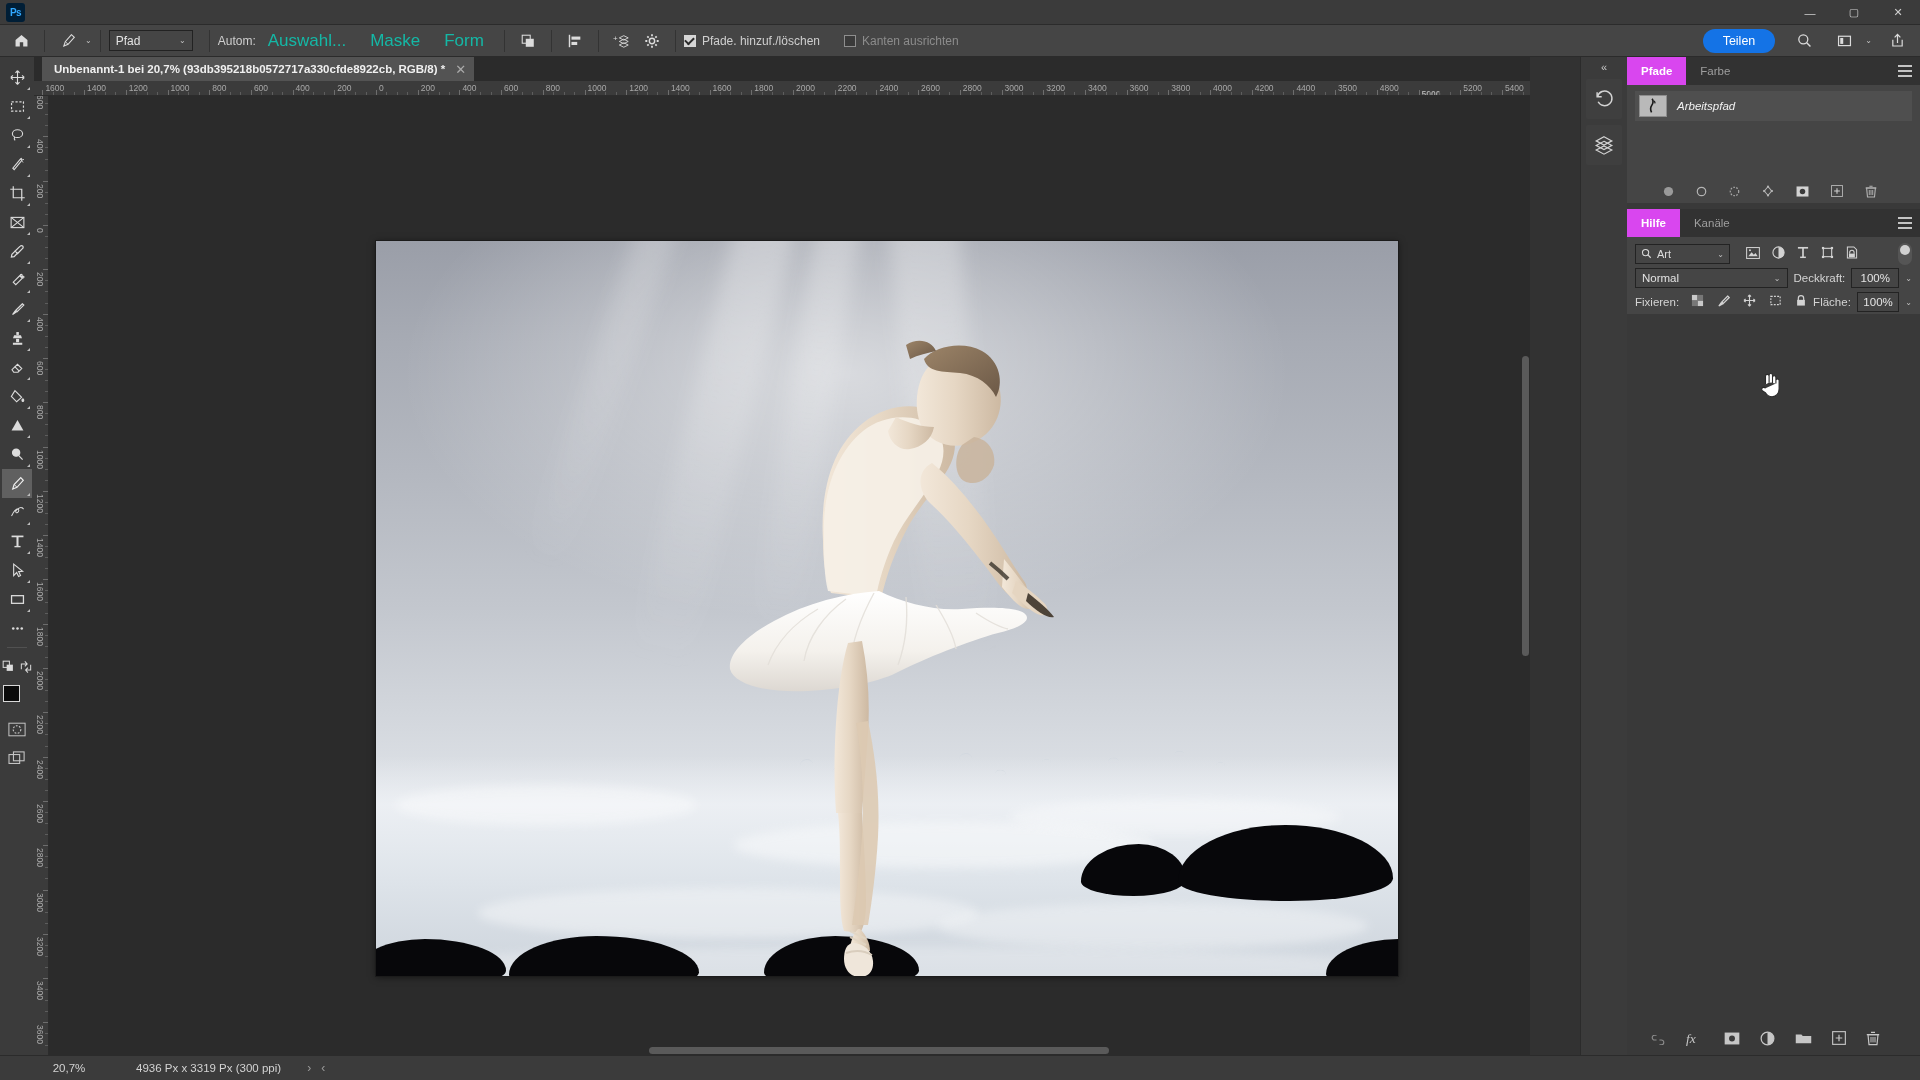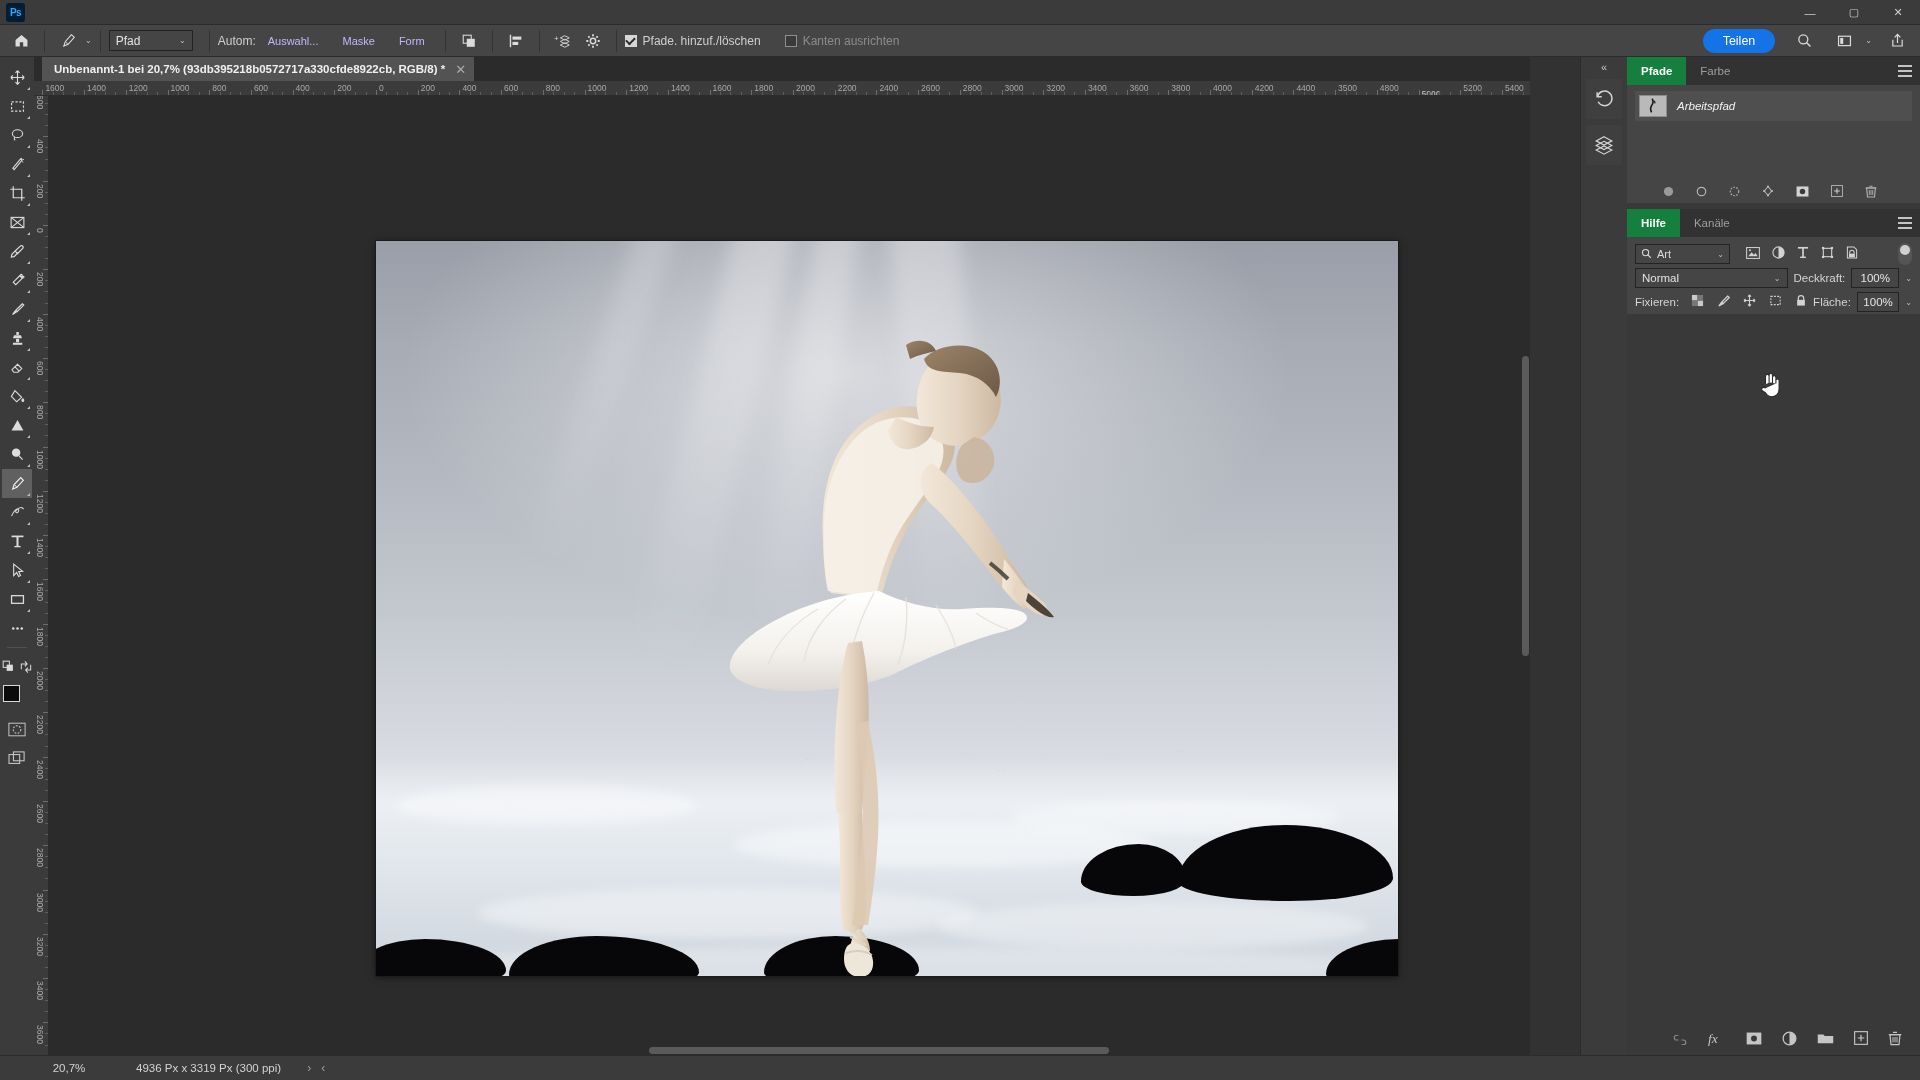--- a/index.html
+++ b/index.html
@@ -45,21 +45,21 @@
   }
   .ob-caret { font-size:8px; color:#c4c4c4; margin-left:2px; }
   .ob-label { color:#cfcfcf; font-size:12px; white-space:nowrap; }
   .ob-label.dim { color:#8c8c8c; }
   .ob-select {
     height:21px; min-width:84px; background:#454545; border:1px solid #222;
     color:#e3e3e3; font-size:12px; display:flex; align-items:center;
     padding:0 6px; justify-content:space-between; margin-right:8px;
   }
   .ob-btn {
-    height:22px; padding:0 12px; color:#c4b5fd; font-size:11px;
+    height:22px; padding:0 12px; color:#14b8a6; font-size:17px;
     display:flex; align-items:center;
   }
   .chk {
     width:12px; height:12px; border:1px solid #8e8e8e; background:#3a3a3a;
     display:inline-flex; align-items:center; justify-content:center;
     margin-right:6px; position:relative; flex:none;
   }
   .chk.on { background:#d6d6d6; border-color:#d6d6d6; }
   .chk.on::after {
     content:""; width:7px; height:4px; border-left:2px solid #2b2b2b;
@@ -186,21 +186,21 @@
 
   .panel { background:#393939; }
   .panel-tabs {
     height:28px; background:#323232; display:flex; align-items:stretch;
     position:relative;
   }
   .ptab {
     padding:0 14px; display:flex; align-items:center; font-size:11.5px;
     color:#9e9e9e; background:#323232;
   }
-  .ptab.active { background:#15803d; color:#ffffff; font-weight:bold; }
+  .ptab.active { background:#d946ef; color:#ffffff; font-weight:bold; }
   .panel-menu {
     position:absolute; right:8px; top:8px; width:14px; height:12px;
     display:flex; flex-direction:column; justify-content:space-between;
   }
   .panel-menu i { display:block; height:2px; background:#c4c4c4; }
 
   .paths-body { background:#454545; padding:6px 8px 0; height:94px; }
   .path-row {
     height:30px; display:flex; align-items:center; gap:10px; background:#4f4f4f;
     padding:0 4px;
@@ -258,21 +258,21 @@
   .layer-thumb {
     width:30px; height:26px; background:#fff; border:1px solid #6a6a6a;
     position:relative; overflow:hidden; flex:none;
   }
   .layer-name { color:#eaeaea; font-size:11.5px; white-space:nowrap; }
   .layer-name.italic { font-style:italic; }
   .lock-badge { margin-left:auto; color:#cfcfcf; }
 
   .layers-footer {
     position:absolute; left:0; right:0; bottom:0; height:30px; background:#393939;
-    display:flex; align-items:center; justify-content:flex-end; gap:20px;
+    display:flex; align-items:center; justify-content:center; gap:20px;
     padding-right:18px; color:#e5e5e5;
   }
 
   
   .statusbar {
     position:absolute; left:0; bottom:0; width:1920px; height:25px;
     background:#3b3b3b; display:flex; align-items:center;
     border-top:1px solid #2b2b2b;
   }
   .sb-zoom { width:70px; text-align:center; color:#d3d3d3; font-size:11.5px; margin-left:34px; }

